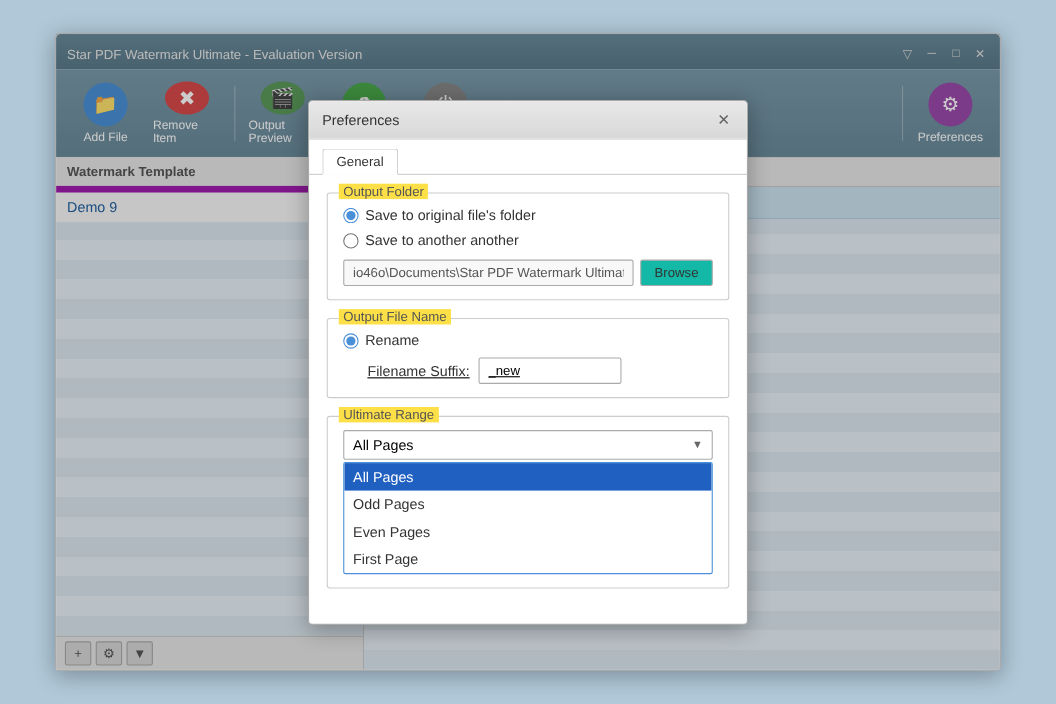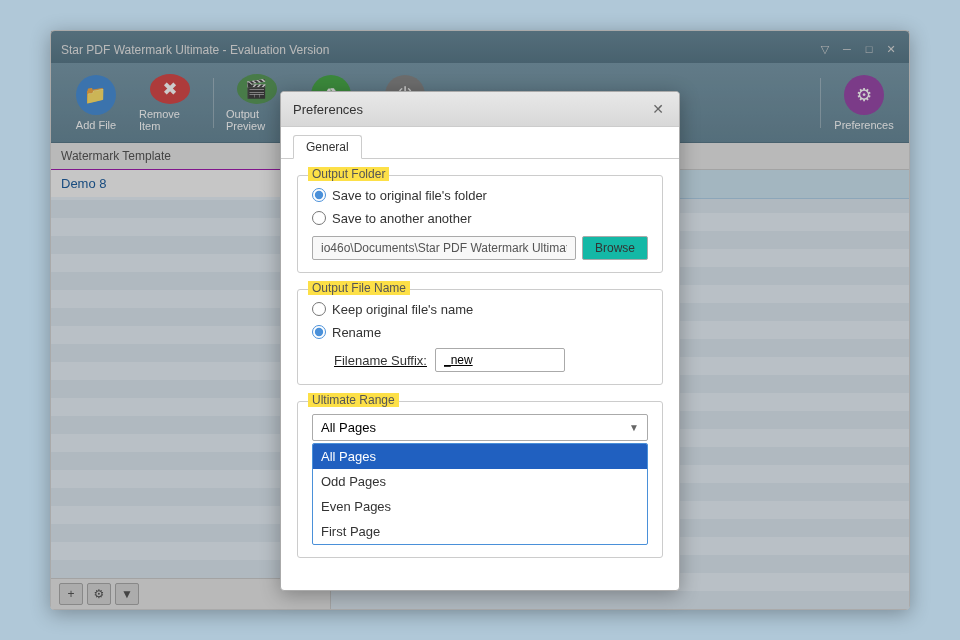--- a/index.html
+++ b/index.html
@@ -112,22 +112,22 @@
       background: #f8f8f8;
       border-right: 1px solid #ccc;
       display: flex;
       flex-direction: column;
     }
     .panel-header {
       background: #e8e8e8;
       padding: 6px 10px;
       font-size: 12px;
       color: #555;
-      border-bottom: 1px solid #a21caf;
-      font-weight: normal;
+      border-bottom: 6px solid #a21caf;
+      font-weight: bold;
     }
     .panel-item {
       padding: 6px 10px;
       font-size: 13px;
       color: #2060a0;
       cursor: pointer;
     }
     .striped-area {
       flex: 1;
       background: repeating-linear-gradient(
@@ -295,20 +295,21 @@
       position: absolute;
       top: -9px;
       left: 10px;
       background: #fde047;
       padding: 0 4px;
       font-size: 12px;
       color: #555;
     }
     .radio-row {
       display: flex;
+      align-items: center;
       gap: 6px;
       margin-bottom: 8px;
       font-size: 13px;
       color: #333;
     }
     .radio-row:last-child { margin-bottom: 0; }
     .radio-input {
       width: 14px;
       height: 14px;
       accent-color: #4a90d9;
@@ -419,21 +420,21 @@
     <div class="toolbar-btn">
       <div class="icon-circle icon-purple">⚙</div>
       <span>Preferences</span>
     </div>
   </div>
 
   <div class="content-area">
 
     <div class="left-panel">
       <div class="panel-header">Watermark Template</div>
-      <div class="panel-item">Demo 8</div>
+      <div class="panel-item">Demo 9</div>
       <div class="striped-area"></div>
       <div class="panel-footer">
         <div class="panel-footer-btn">+</div>
         <div class="panel-footer-btn">⚙</div>
         <div class="panel-footer-btn">▼</div>
       </div>
     </div>
 
     <div class="right-panel">
       <div class="right-header">
@@ -474,24 +475,20 @@
           </div>
           <div class="folder-input-row">
             <input type="text" class="folder-input" value="io46o\Documents\Star PDF Watermark Ultimate" style="">
             <button class="browse-btn">Browse</button>
           </div>
         </div>
 
         <div class="section-box">
           <span class="section-label">Output File Name</span>
           <div class="radio-row">
-            <input type="radio" class="radio-input" name="output_name" style="">
-            <label>Keep original file's name</label>
-          </div>
-          <div class="radio-row">
             <input type="radio" class="radio-input" name="output_name" checked="" style="">
             <label>Rename</label>
           </div>
           <div class="rename-row">
             <span class="rename-label">Filename Suffix:</span>
             <input type="text" class="rename-input" value="_new" style="">
           </div>
         </div>
 
         <div class="section-box">

